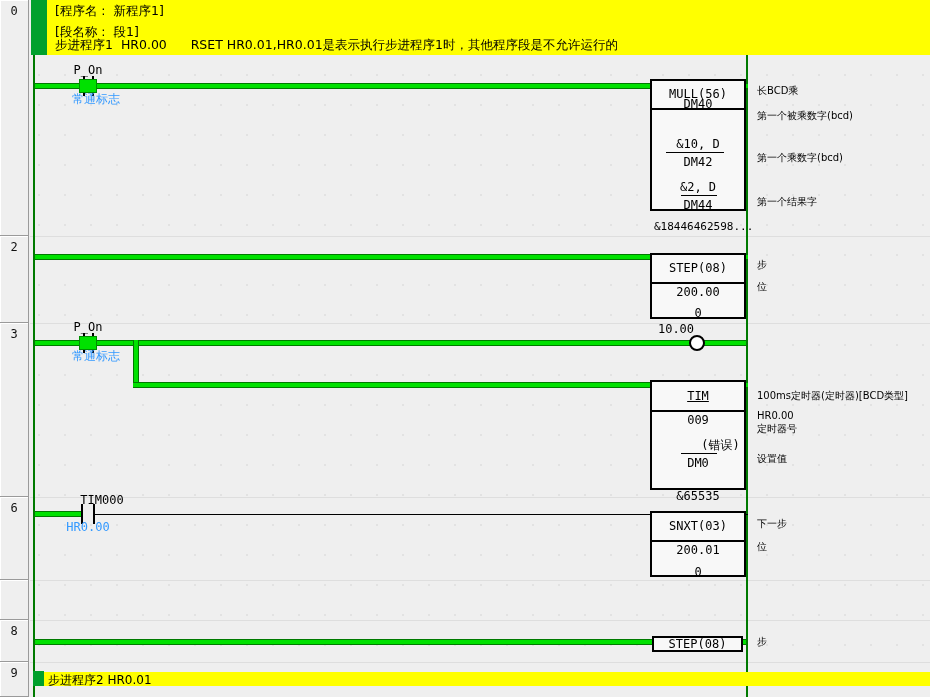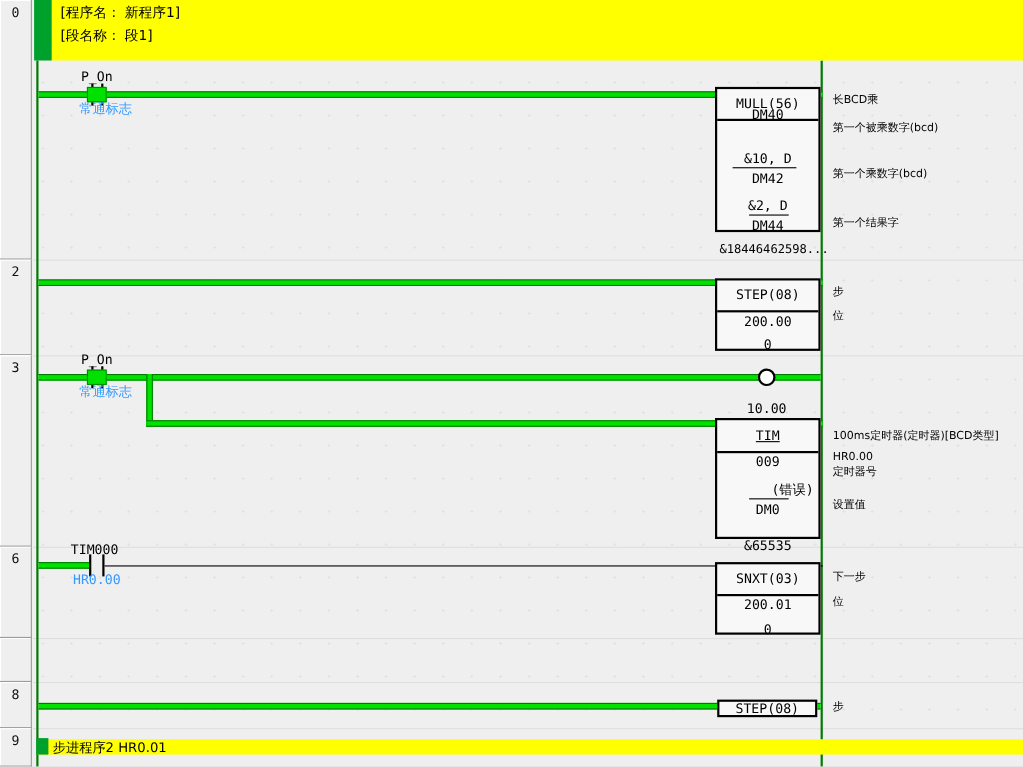--- a/index.html
+++ b/index.html
@@ -63,20 +63,21 @@
   <div class="rowsep" style="top:323px;"></div>
   <div class="rowsep" style="top:497px;"></div>
   <div class="rowsep" style="top:580px;"></div>
   <div class="rowsep" style="top:620px;"></div>
   <div class="rowsep" style="top:662px;"></div>
 
   <div class="banner" style="left:47px;top:0;width:883px;height:55px;"></div>
   <div class="marker" style="left:31px;top:0;width:16px;height:55px;"></div>
   <div class="htext" style="left:55px;top:3px;">[程序名 :  新程序1]</div>
   <div class="htext" style="left:55px;top:24px;">[段名称 :  段1]</div>
+  <div class="htext" style="left:55px;top:37px;">步进程序1  HR0.00      RSET HR0.01,HR0.01是表示执行步进程序1时，其他程序段是不允许运行的</div>
 
   <div class="bus" style="left:33px;top:55px;height:642px;"></div>
   <div class="bus" style="left:746px;top:55px;height:642px;"></div>
 
   <div class="wire-h" style="left:35px;top:83px;width:615px;"></div>
   <div class="wire-h" style="left:744px;top:83px;width:4px;"></div>
   <div class="bar" style="left:83px;top:76px;height:20px;"></div>
   <div class="bar" style="left:92px;top:76px;height:20px;"></div>
   <div class="onsq" style="left:79px;top:79px;"></div>
   <div class="lbl" style="left:66px;top:63px;width:44px;">P_On</div>
@@ -109,21 +110,21 @@
   <div class="cmt" style="top:280px;">位</div>
 
   <div class="wire-h" style="left:35px;top:340px;width:711px;"></div>
   <div class="bar" style="left:83px;top:333px;height:20px;"></div>
   <div class="bar" style="left:92px;top:333px;height:20px;"></div>
   <div class="onsq" style="left:79px;top:336px;"></div>
   <div class="lbl" style="left:66px;top:320px;width:44px;">P_On</div>
   <div class="lbl blue" style="left:61px;top:348px;width:70px;font-family:'DejaVu Sans',sans-serif;">常通标志</div>
 
   <div class="coil" style="left:689px;top:335px;"></div>
-  <div class="lbl" style="left:669px;top:322px;width:56px;margin-top:42px;">10.00</div>
+  <div class="lbl" style="left:648px;top:322px;width:56px;">10.00</div>
 
   <div class="wire-v" style="left:133px;top:340px;height:48px;"></div>
   <div class="wire-h" style="left:133px;top:382px;width:517px;"></div>
   <div class="wire-h" style="left:744px;top:382px;width:4px;"></div>
 
   <div class="block" style="left:650px;top:380px;height:110px;">
     <div class="btitle" style="height:28px;line-height:28px;text-decoration:underline;">TIM</div>
     <div class="brow" style="top:31px;">009</div>
     <div class="brow" style="top:55px;margin-left:45px;">(错误)</div>
     <div class="bhr" style="left:29px;top:71px;width:36px;"></div>
@@ -133,21 +134,21 @@
   <div class="cmt" style="top:389px;">100ms定时器(定时器)[BCD类型]</div>
   <div class="cmt blue" style="top:410px;">HR0.00</div>
   <div class="cmt" style="top:422px;">定时器号</div>
   <div class="cmt" style="top:452px;">设置值</div>
 
   <div class="wire-h" style="left:35px;top:511px;width:46px;"></div>
   <div class="bar" style="left:81px;top:504px;height:20px;"></div>
   <div class="bar" style="left:93px;top:504px;height:20px;"></div>
   <div class="wire-off" style="left:95px;top:514px;width:555px;"></div>
   <div class="wire-off" style="left:744px;top:514px;width:4px;"></div>
-  <div class="lbl" style="left:60px;top:493px;width:52px;">TIM000</div>
+  <div class="lbl" style="left:76px;top:493px;width:52px;">TIM000</div>
   <div class="lbl blue" style="left:63px;top:520px;width:50px;">HR0.00</div>
 
   <div class="block" style="left:650px;top:511px;height:66px;">
     <div class="btitle" style="height:27px;line-height:27px;">SNXT(03)</div>
     <div class="brow" style="top:30px;">200.01</div>
     <div class="brow" style="top:52px;">0</div>
   </div>
   <div class="cmt" style="top:517px;">下一步</div>
   <div class="cmt" style="top:540px;">位</div>
 

